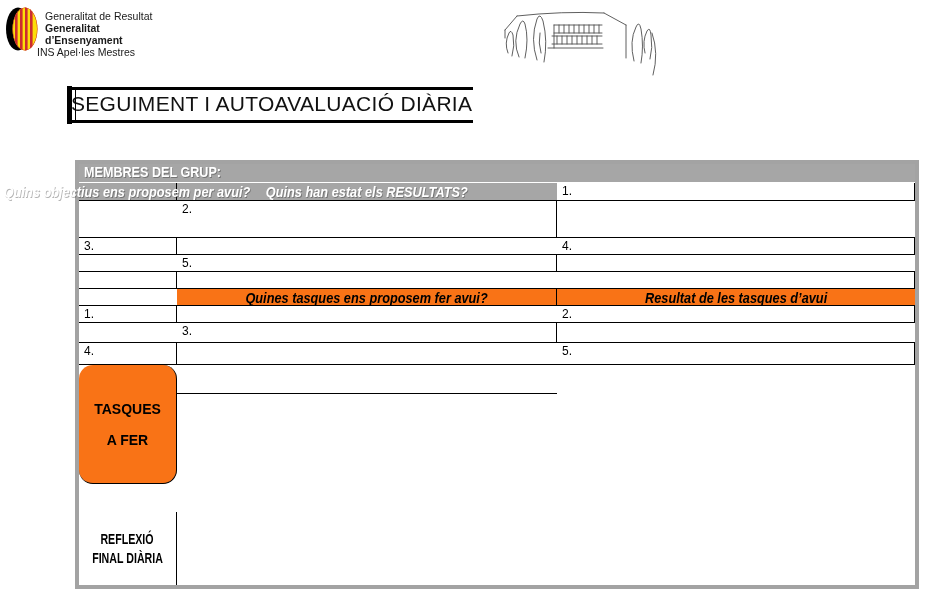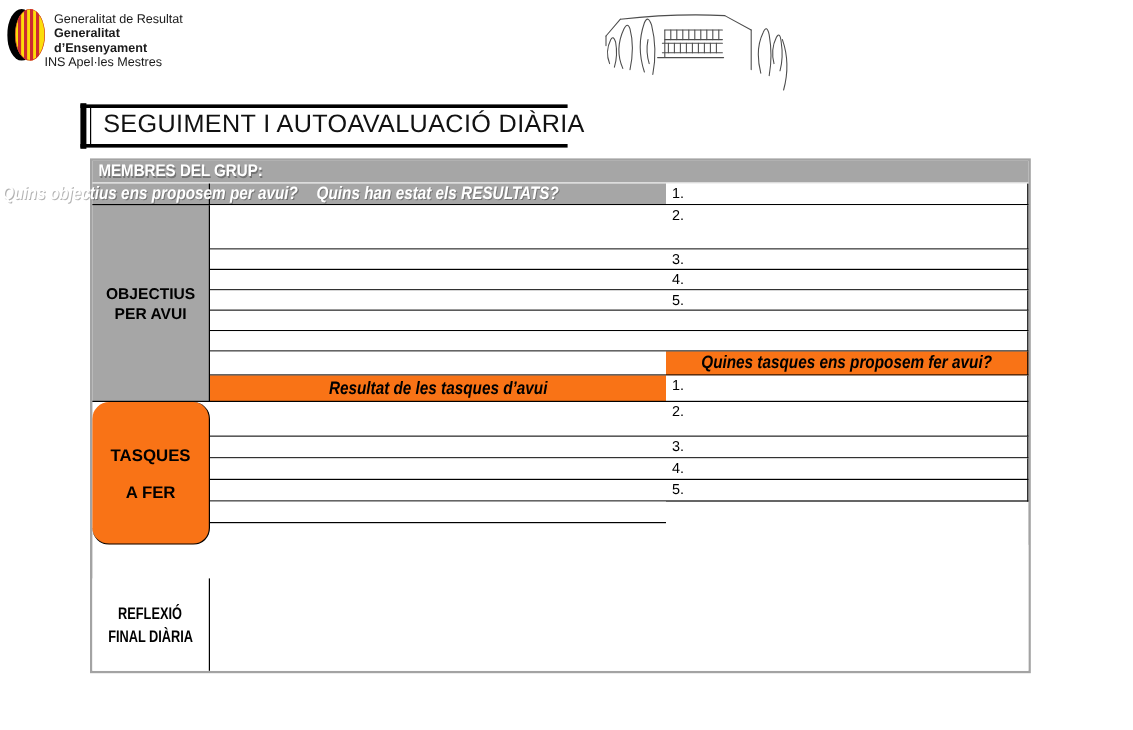--- a/index.html
+++ b/index.html
@@ -18,28 +18,28 @@
   .sketch{position:absolute;left:492px;top:3px;}
 
   
   .title-box{
     position:absolute;left:67px;top:87px;width:406px;height:30px;
     border-top:3px solid #000;border-bottom:3px solid #000;
   }
   .title-box::before{content:"";position:absolute;left:0;top:-4px;bottom:-4px;width:5px;background:#000;}
   .title-box::after{content:"";position:absolute;left:8px;top:0;bottom:0;width:1px;background:#000;}
   .title-text{
-    display:block;padding-left:19px;font-size:21px;line-height:27px;
+    display:block;padding-left:4px;font-size:21px;line-height:27px;
     letter-spacing:0.3px;color:#111;white-space:nowrap;
   }
 
   
   .form-table{
-    position:absolute;left:75px;top:132px;width:784px;height:429px;
-    box-sizing:border-box;border:2px solid #a3a3a3;
+    position:absolute;left:75px;top:160px;width:844px;height:429px;
+    box-sizing:border-box;border:4px solid #a3a3a3;
     display:grid;
     grid-template-columns:98px 380px 1fr;
     grid-template-rows:19px 18px 37px 17px 17px 17px 17px 17px 20px 22px 29px 18px 18px 18px 18px 18px 1fr;
   }
   .cell{box-sizing:border-box;border-right:1px solid #000;border-bottom:1px solid #000;background:#fff;min-width:0;}
   .full{grid-column:1/-1;border-right:none;}
   .lastcol{border-right:none;}
   .lastrow{border-bottom:none;}
   .gray{background:#a6a6a6;}
   .lgray{background:#f97316;}
@@ -123,24 +123,20 @@
   <span class="title-text">SEGUIMENT I AUTOAVALUACIÓ DIÀRIA</span>
 </div>
 
 <div class="form-table">
 
   <div class="cell full gray wb band-label">
     <span class="cond">MEMBRES DEL GRUP:</span>
   </div>
 
 
-  <div class="cell gray sec-label obj-label">
-    <span>OBJECTIUS</span>
-    <span>PER AVUI</span>
-  </div>
 
   <div class="cell gray col-hdr">
     <span class="cond">Quins objectius ens proposem per avui?</span>
   </div>
   <div class="cell gray col-hdr lastcol">
     <span class="cond">Quins han estat els RESULTATS?</span>
   </div>
 
   <div class="cell num-cell"><span>1.</span></div>
   <div class="cell lastcol"></div>

